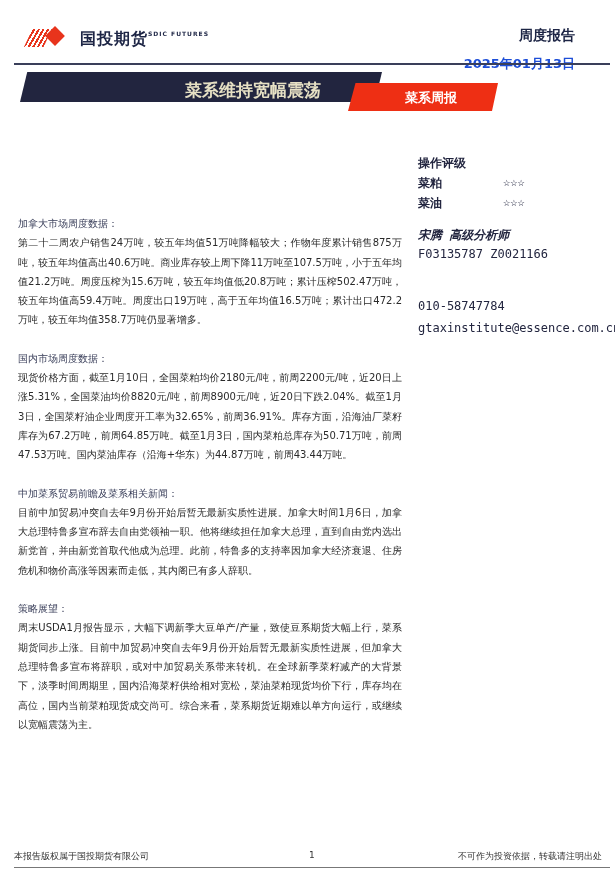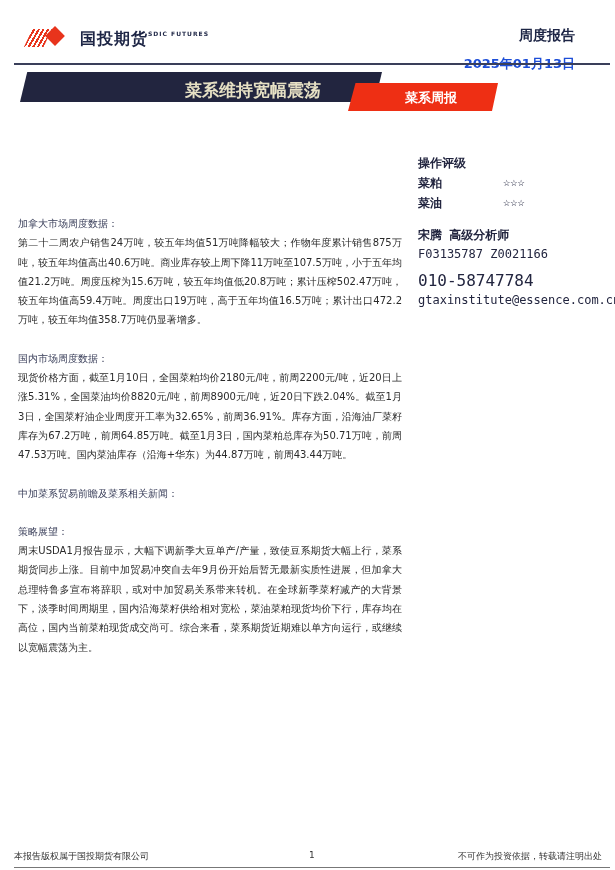--- a/index.html
+++ b/index.html
@@ -22,23 +22,23 @@
     clip-path: polygon(2% 0, 100% 0, 98% 100%, 0 100%); }
   .banner-dark-text { position: absolute; left: 185px; top: 79px; font-size: 17px; color: #e6e0c4; font-weight: bold; }
   .banner-red { position: absolute; left: 348px; top: 83px; width: 150px; height: 28px; background: #ee2f14;
     clip-path: polygon(5% 0, 100% 0, 96% 100%, 0 100%); }
   .banner-red-text { position: absolute; left: 405px; top: 89px; font-size: 13px; color: #ffffff; font-weight: bold; }
   .right-col { position: absolute; left: 418px; top: 155px; width: 195px; font-family: "DejaVu Sans Mono", monospace; }
   .rating-title { font-size: 12px; font-weight: bold; color: #22253f; height: 20px; }
   .rating-row { display: flex; font-size: 12px; font-weight: bold; color: #22253f; height: 20px; }
   .rating-name { width: 85px; }
   .rating-stars { letter-spacing: 0; }
-  .analyst { margin-top: 12px; font-size: 12px; font-weight: bold; color: #22253f; height: 20px; }
+  .analyst { margin-top: 12px; font-size: 12px; font-weight: bold; color: #22253f; height: 20px; font-style: italic; }
   .cert { font-size: 12px; color: #22253f; height: 20px; }
-  .phone { margin-top: 4px; font-size: 16px; color: #22253f; height: 22px; }
+  .phone { margin-top: 32px; font-size: 12px; color: #22253f; height: 22px; }
   .email { font-size: 12px; color: #22253f; }
   .main { position: absolute; left: 18px; top: 166px; width: 384px; font-size: 10px; line-height: 19.3px; color: #2a2a2a; margin-top: 48px; }
   .sec-title { color: #3a3f5a; }
   .para { text-align: justify; }
   .gap { height: 19px; }
   .footer { position: absolute; left: 14px; right: 5px; top: 850px; font-size: 9px; color: #333; }
   .footer-left { position: absolute; left: 0; }
   .footer-mid { position: absolute; left: 295px; }
   .footer-right { position: absolute; right: 8px; margin-left: 40px; }
   .footer-rule { position: absolute; left: 0; right: 0; top: 17px; height: 1px; background: #777; }
@@ -83,20 +83,21 @@
 </div>
 
 <div class="main">
   <div class="sec-title">加拿大市场周度数据：</div>
   <div class="para">第二十二周农户销售24万吨，较五年均值51万吨降幅较大；作物年度累计销售875万吨，较五年均值高出40.6万吨。商业库存较上周下降11万吨至107.5万吨，小于五年均值21.2万吨。周度压榨为15.6万吨，较五年均值低20.8万吨；累计压榨502.47万吨，较五年均值高59.4万吨。周度出口19万吨，高于五年均值16.5万吨；累计出口472.2万吨，较五年均值358.7万吨仍显著增多。</div>
   <div class="gap"></div>
   <div class="sec-title">国内市场周度数据：</div>
   <div class="para">现货价格方面，截至1月10日，全国菜粕均价2180元/吨，前周2200元/吨，近20日上涨5.31%，全国菜油均价8820元/吨，前周8900元/吨，近20日下跌2.04%。截至1月3日，全国菜籽油企业周度开工率为32.65%，前周36.91%。库存方面，沿海油厂菜籽库存为67.2万吨，前周64.85万吨。截至1月3日，国内菜粕总库存为50.71万吨，前周47.53万吨。国内菜油库存（沿海+华东）为44.87万吨，前周43.44万吨。</div>
   <div class="gap"></div>
   <div class="sec-title">中加菜系贸易前瞻及菜系相关新闻：</div>
+  <div class="para">目前中加贸易冲突自去年9月份开始后暂无最新实质性进展。加拿大时间1月6日，加拿大总理特鲁多宣布辞去自由党领袖一职。他将继续担任加拿大总理，直到自由党内选出新党首，并由新党首取代他成为总理。此前，特鲁多的支持率因加拿大经济衰退、住房危机和物价高涨等因素而走低，其内阁已有多人辞职。</div>
   <div class="gap"></div>
   <div class="sec-title">策略展望：</div>
   <div class="para">周末USDA1月报告显示，大幅下调新季大豆单产/产量，致使豆系期货大幅上行，菜系期货同步上涨。目前中加贸易冲突自去年9月份开始后暂无最新实质性进展，但加拿大总理特鲁多宣布将辞职，或对中加贸易关系带来转机。在全球新季菜籽减产的大背景下，淡季时间周期里，国内沿海菜籽供给相对宽松，菜油菜粕现货均价下行，库存均在高位，国内当前菜粕现货成交尚可。综合来看，菜系期货近期难以单方向运行，或继续以宽幅震荡为主。</div>
 </div>
 
 <div class="footer">
   <span class="footer-left">本报告版权属于国投期货有限公司</span>
   <span class="footer-mid">1</span>
   <span class="footer-right">不可作为投资依据，转载请注明出处</span>
   <div class="footer-rule"></div>

